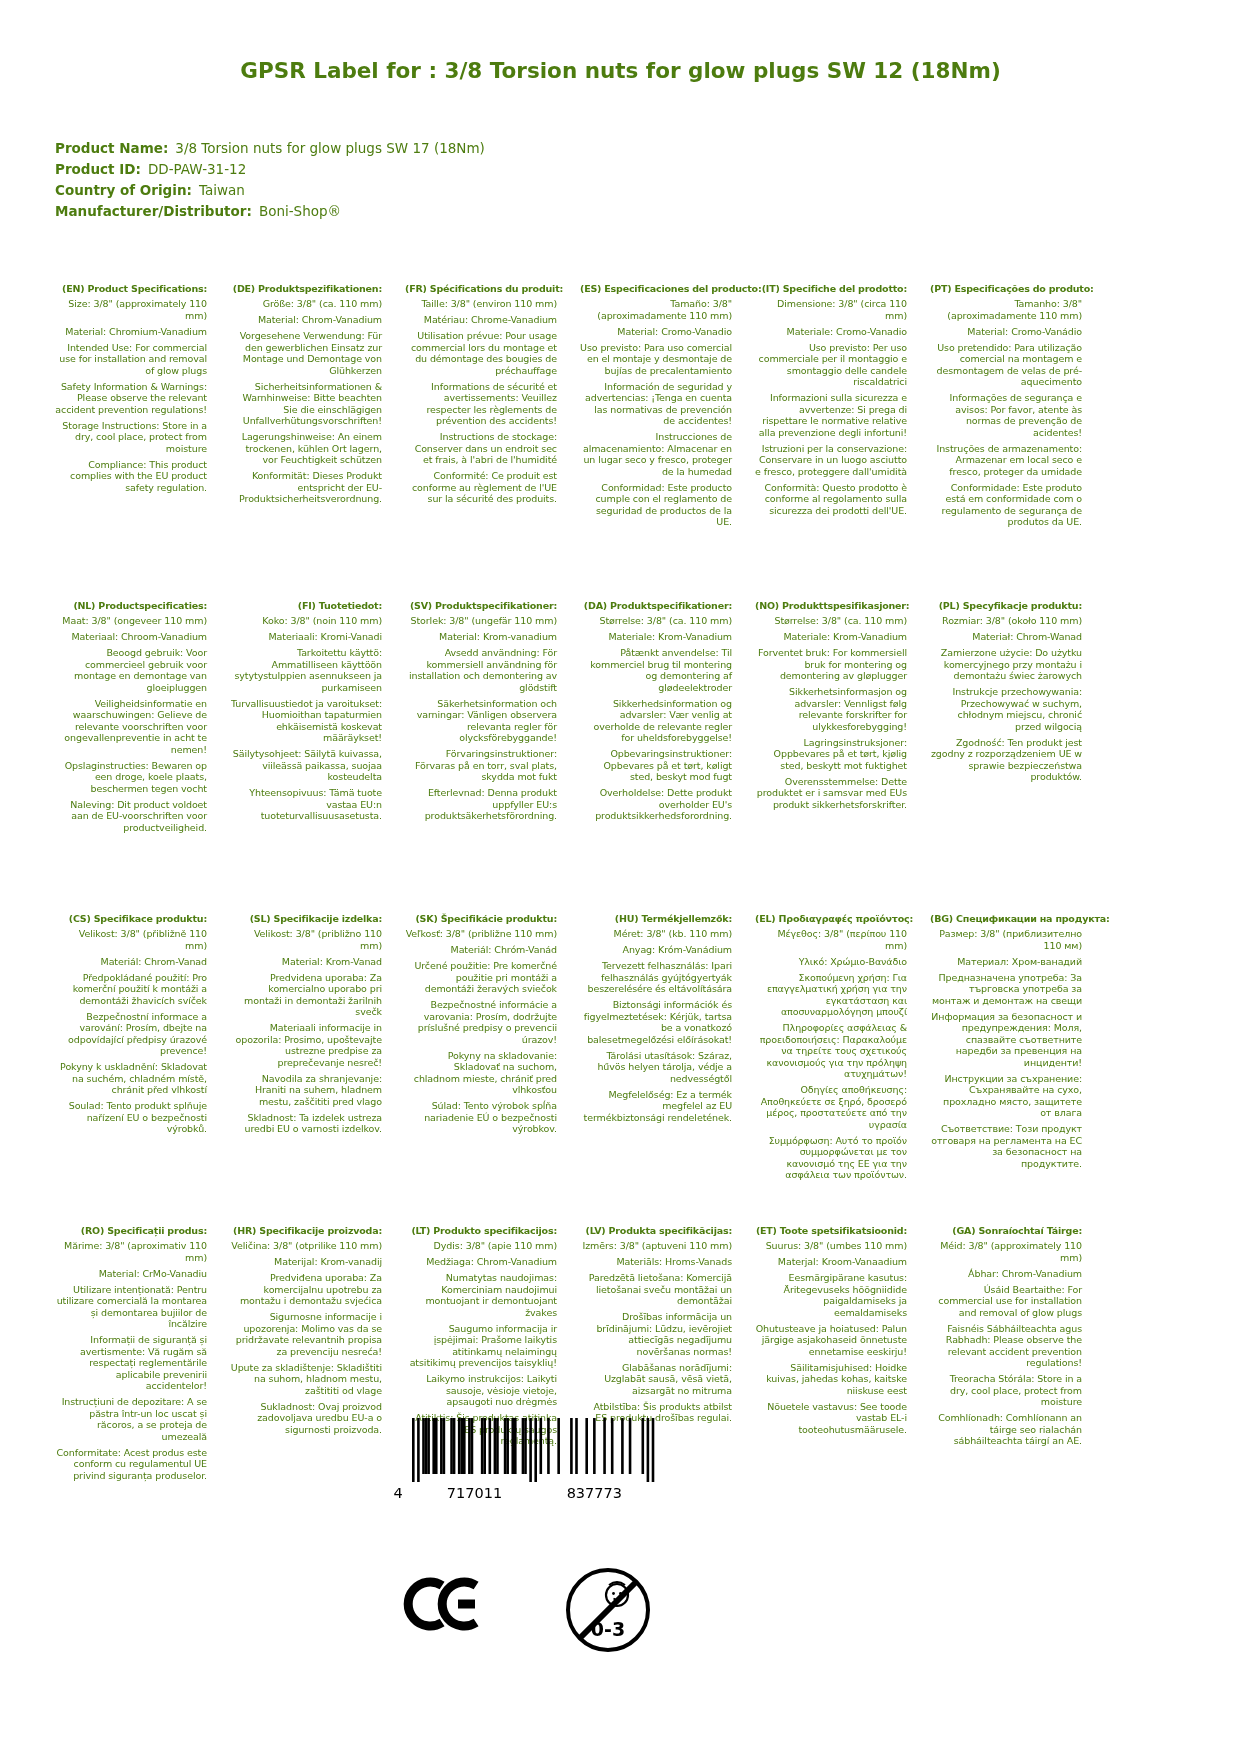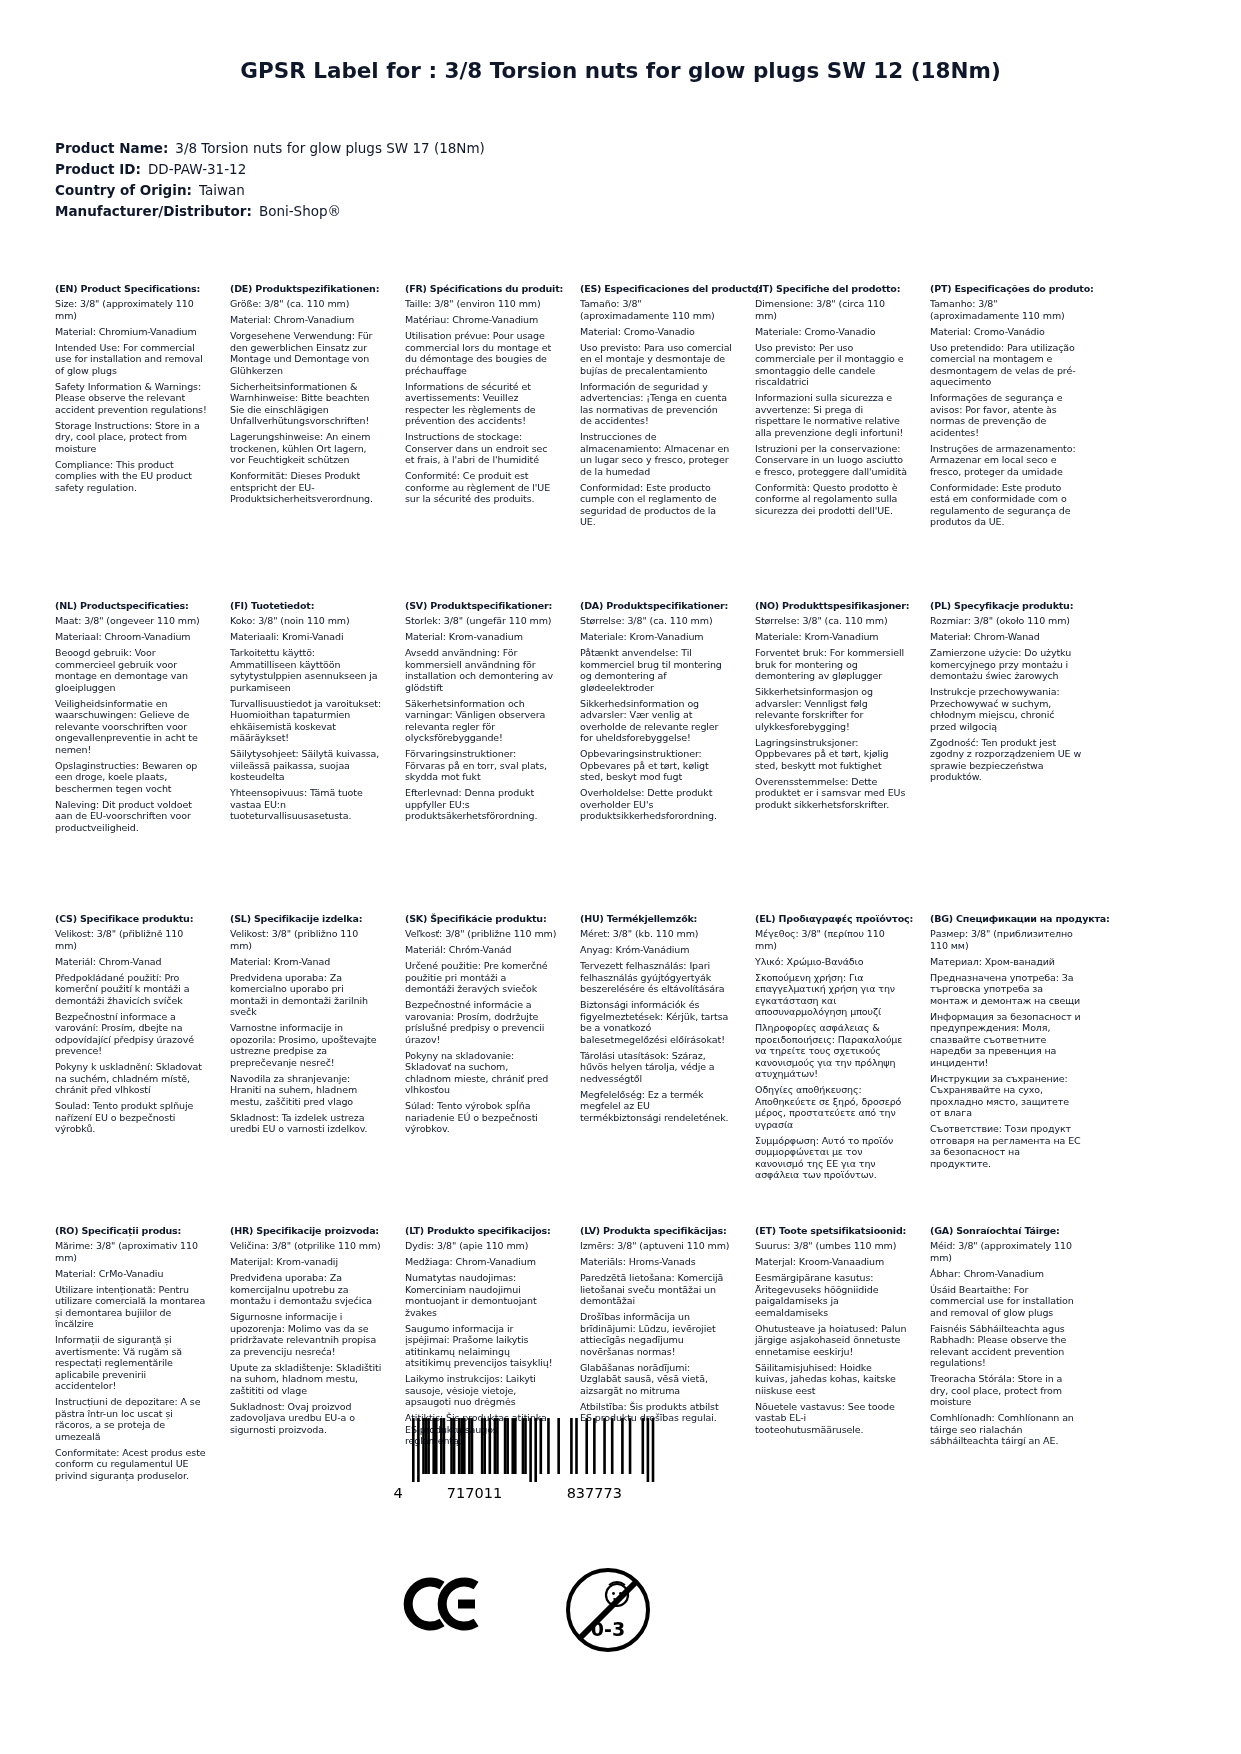--- a/index.html
+++ b/index.html
@@ -1,34 +1,34 @@
 <!DOCTYPE html>
 <html><head>
 <meta charset="utf-8">
 <style>
   html,body { margin:0; padding:0; background:#888; }
   .page {
     position:relative; width:1241px; height:1754px; margin:0 auto;
-    background:#ffffff; color:#0f172a;
+    background:#ffffff; color:#4d7c0f;
     font-family:"DejaVu Sans","Liberation Sans",sans-serif;
     overflow:hidden;
   }
   .page-title {
     position:absolute; top:58px; left:0; width:100%; margin:0;
     text-align:center; font-size:21.5px; font-weight:bold;
   }
   .product-info { position:absolute; left:55px; top:138px; font-size:13.5px; line-height:21px; }
   .info-row { white-space:nowrap; }
   .info-label { font-weight:bold; margin-right:7px;text-align:right; }
   .spec-grid {
     position:absolute; left:55px; top:283px;
     display:grid; grid-template-columns:repeat(6,175px);
     grid-template-rows:317px 313px 312px auto;
   }
-  .spec-block { width:152px; }
+  .spec-block { width:152px;text-align:right; }
   .spec-heading {
     font-weight:bold; font-size:9.5px; line-height:12px;
     white-space:nowrap; letter-spacing:-0.2px; margin:0 0 3px 0;
   }
   .spec-block p {
     margin:0 0 4.5px 0; font-size:9.5px; line-height:11.5px; letter-spacing:-0.1px;
   }
   .barcode-area { position:absolute; left:386px; top:1418px; }
   .marks-area { position:absolute; left:400px; top:1572px; width:260px; height:84px; }
   .ce-mark { position:absolute; left:0; top:4px; }
@@ -181,21 +181,21 @@
         <p>Bezpečnostní informace a varování: Prosím, dbejte na odpovídající předpisy úrazové prevence!</p>
         <p>Pokyny k uskladnění: Skladovat na suchém, chladném místě, chránit před vlhkostí</p>
         <p>Soulad: Tento produkt splňuje nařízení EU o bezpečnosti výrobků.</p>
       </div>
 
     <div class="spec-block">
       <div class="spec-heading">(SL) Specifikacije izdelka:</div>
     <p>Velikost: 3/8" (približno 110 mm)</p>
         <p>Material: Krom-Vanad</p>
         <p>Predvidena uporaba: Za komercialno uporabo pri montaži in demontaži žarilnih svečk</p>
-        <p>Varnostne informacije in opozorila: Prosimo, upoštevajte ustrezne predpise za preprečevanje nesreč!</p>
+        <p>Materiaali informacije in opozorila: Prosimo, upoštevajte ustrezne predpise za preprečevanje nesreč!</p>
         <p>Navodila za shranjevanje: Hraniti na suhem, hladnem mestu, zaščititi pred vlago</p>
         <p>Skladnost: Ta izdelek ustreza uredbi EU o varnosti izdelkov.</p>
       </div>
 
     <div class="spec-block">
       <div class="spec-heading">(SK) Špecifikácie produktu:</div>
     <p>Veľkosť: 3/8" (približne 110 mm)</p>
         <p>Materiál: Chróm-Vanád</p>
         <p>Určené použitie: Pre komerčné použitie pri montáži a demontáži žeravých sviečok</p>
         <p>Bezpečnostné informácie a varovania: Prosím, dodržujte príslušné predpisy o prevencii úrazov!</p>

